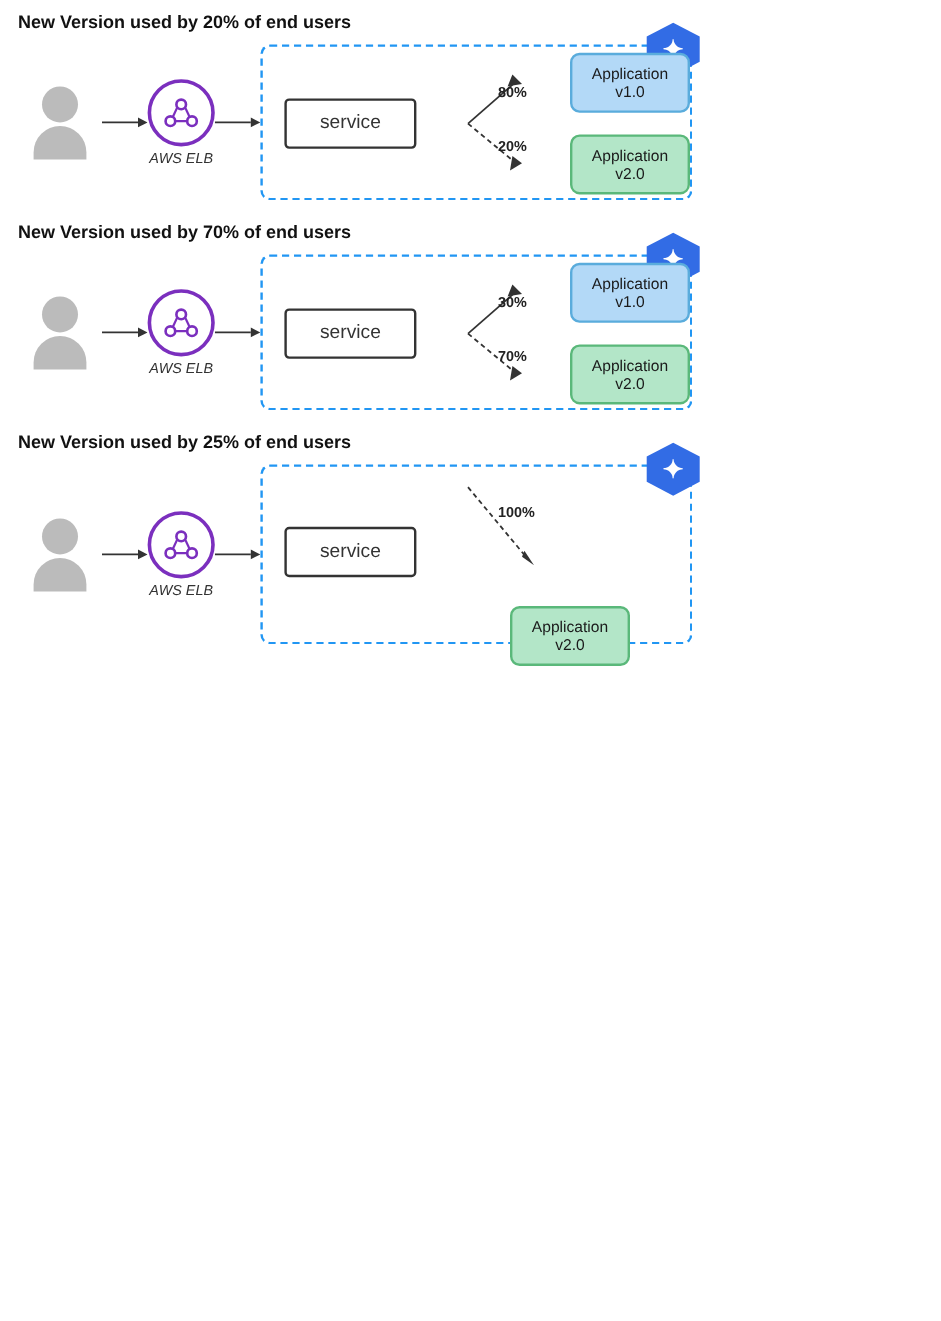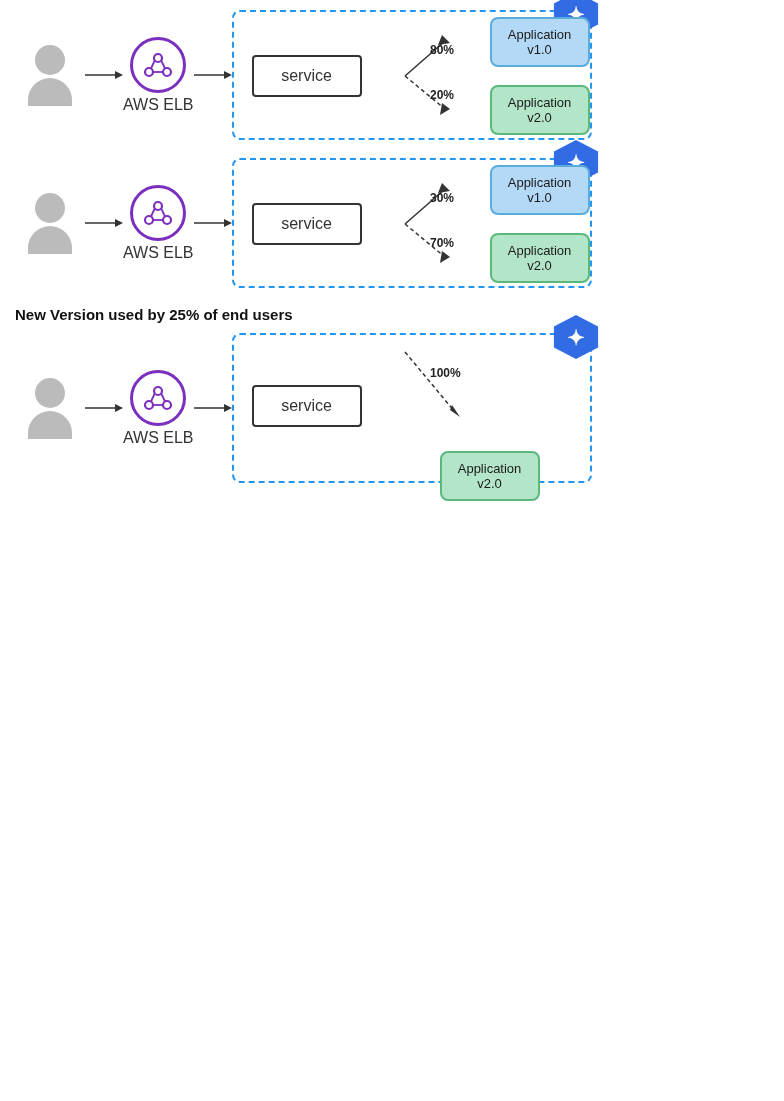--- a/index.html
+++ b/index.html
@@ -80,24 +80,25 @@
       height: 56px;
       border-radius: 50%;
       border: 3px solid #7b2fbe;
       background: #fff;
       display: flex;
       align-items: center;
       justify-content: center;
     }
 
     .elb-label {
-      font-size: 16px;
+      font-size: 12px;
       color: #333;
       margin-top: 3px;
       text-align: center;
+      font-style: italic;
     }
 
     
     .service-box {
       border: 2px solid #333;
       border-radius: 4px;
       padding: 10px 22px;
       font-size: 16px;
       color: #333;
       background: #fff;
@@ -137,20 +138,21 @@
     }
 
     .split-svg {
       display: block;
     }
   </style>
 </head>
 <body>
 
 <div class="section">
+  <div class="section-title">New Version used by 20% of end users</div>
   <div style="display:flex; align-items:center; gap:0;">
 
     <div class="user-figure">
       <div class="user-head"></div>
       <div class="user-body"></div>
     </div>
 
     <svg width="38" height="20">
       <line x1="0" y1="10" x2="30" y2="10" stroke="#333" stroke-width="1.5"></line>
       <polygon points="30,6 38,10 30,14" fill="#333"></polygon>
@@ -203,20 +205,21 @@
         <div class="apps-col">
           <div class="app-v1">Application<br>v1.0</div>
           <div class="app-v2">Application<br>v2.0</div>
         </div>
       </div>
     </div>
   </div>
 </div>
 
 <div class="section">
+  <div class="section-title">New Version used by 70% of end users</div>
   <div style="display:flex; align-items:center; gap:0;">
 
     <div class="user-figure">
       <div class="user-head"></div>
       <div class="user-body"></div>
     </div>
 
     <svg width="38" height="20">
       <line x1="0" y1="10" x2="30" y2="10" stroke="#333" stroke-width="1.5"></line>
       <polygon points="30,6 38,10 30,14" fill="#333"></polygon>

